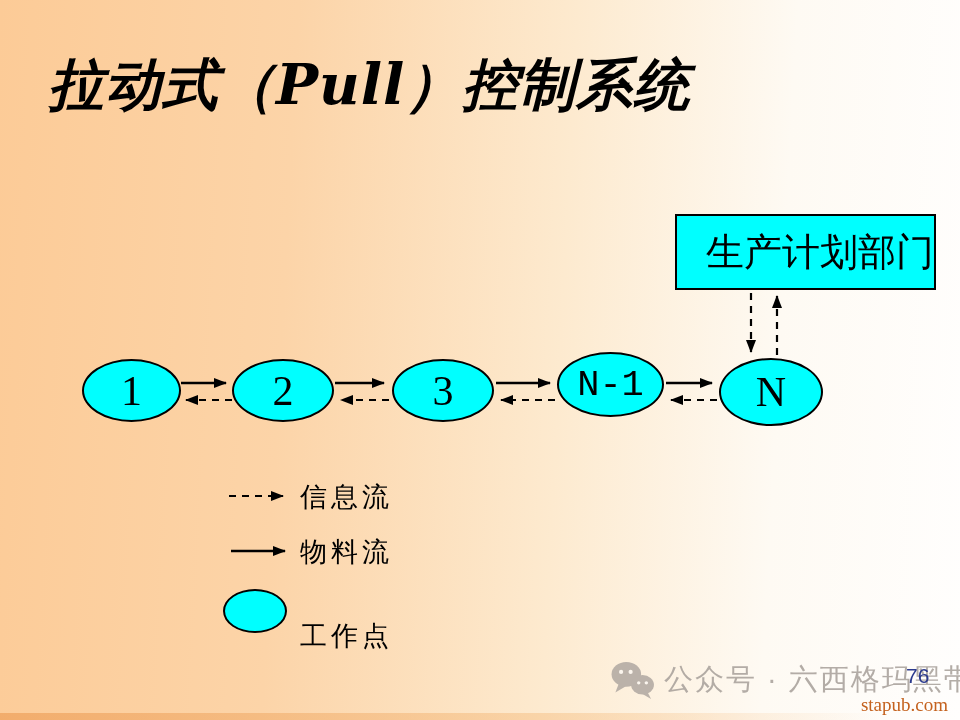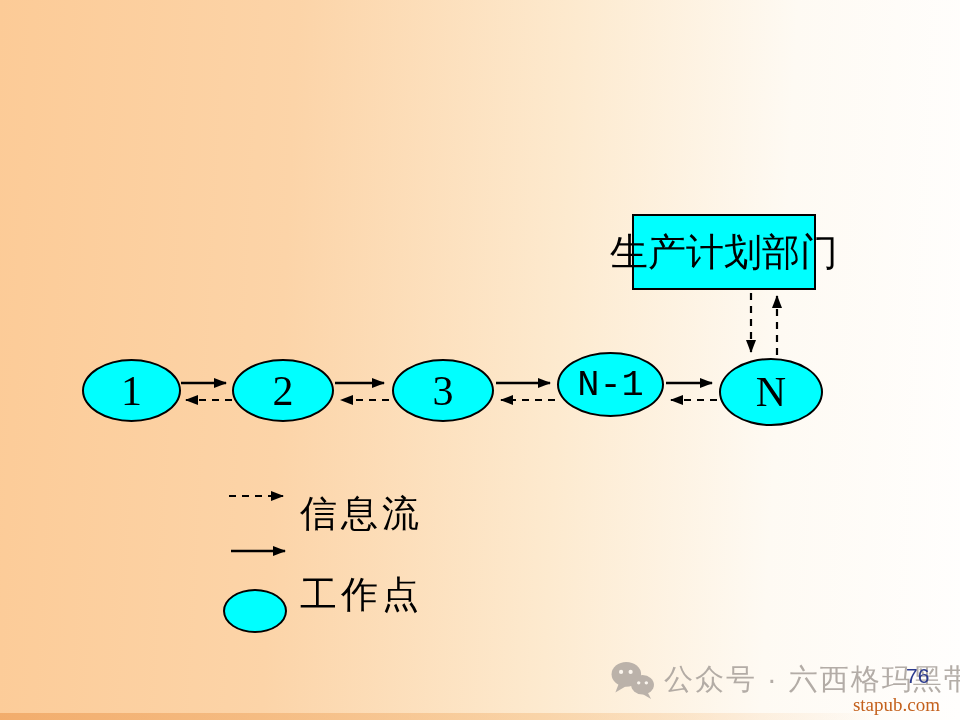--- a/index.html
+++ b/index.html
@@ -21,25 +21,25 @@
 
   .title {
     position: absolute; left: 48px; top: 48px;
     font-family: "DejaVu Serif", "Liberation Serif", serif;
     font-style: italic; font-weight: bold;
     font-size: 56px; color: #000;
     letter-spacing: 1px; white-space: nowrap;
   }
 
   .plan-box {
-    position: absolute; left: 632px; top: 214px;
-    width: 184px; height: 76px;
+    position: absolute; left: 675px; top: 214px;
+    width: 261px; height: 76px;
     background: #00ffff;
     border: 2px solid #000;
-    display: flex; align-items: center; justify-content: center;
+    display: flex; align-items: center; justify-content: flex-end;
   }
   .plan-box span {
     font-size: 38px; color: #000; white-space: nowrap;
     font-family: "Liberation Serif", "DejaVu Serif", serif;
   }
 
   .station {
     position: absolute;
     background: #00ffff;
     border: 2px solid #000;
@@ -60,28 +60,27 @@
   svg.arrow-layer {
     position: absolute; left: 0; top: 0;
     width: 960px; height: 720px;
     pointer-events: none;
   }
   .solid-line  { stroke: #000; stroke-width: 2.6; fill: none; }
   .dashed-line { stroke: #000; stroke-width: 2.2; fill: none; stroke-dasharray: 7 6; }
 
   .legend-label {
     position: absolute; left: 300px;
-    font-size: 37px; color: #000;
+    font-size: 27px; color: #000;
     letter-spacing: 4px; white-space: nowrap;
     font-family: Liberation Mono, monospace;
-    margin-top: 10px;
   }
   .legend-label.row1 { top: 479px; }
   .legend-label.row2 { top: 534px; }
-  .legend-label.row3 { top: 560px; }
+  .legend-label.row3 { top: 618px; }
 
   .legend-ellipse {
     position: absolute; left: 223px; top: 589px;
     width: 64px; height: 44px;
     background: #00ffff;
     border: 2px solid #000;
     border-radius: 50%;
   }
 
   .watermark {
@@ -95,30 +94,31 @@
     font-family: "Liberation Sans", "DejaVu Sans", sans-serif;
   }
 
   .page-number {
     position: absolute; left: 906px; top: 664px;
     font-size: 21px; color: #2c3a8d;
     font-family: Liberation Sans, sans-serif;
   }
 
   .site-link {
-    position: absolute; right: 20px; top: 694px;
+    position: absolute; right: 12px; top: 694px;
     font-size: 19px; color: #c4611d;
     font-family: "Liberation Serif", "DejaVu Serif", serif;
   }
 </style>
 </head>
 <body>
 
 <div class="slide">
 
+  <div class="title">拉动式（Pull）控制系统</div>
 
   <div class="plan-box">
     <span>生产计划部门</span>
   </div>
 
   <svg class="arrow-layer" viewBox="0 0 960 720">
     <defs>
       <marker id="ah" markerUnits="userSpaceOnUse" markerWidth="14" markerHeight="12" refX="12" refY="5" orient="auto">
         <path d="M0,0 L13,5 L0,10 Z" fill="#000"></path>
       </marker>
@@ -151,20 +151,21 @@
     <span>3</span>
   </div>
   <div class="station st-4">
     <span>N-1</span>
   </div>
   <div class="station st-5">
     <span>N</span>
   </div>
 
   <div class="legend-label row1">信息流</div>
+  <div class="legend-label row2">物料流</div>
   <div class="legend-ellipse"></div>
   <div class="legend-label row3">工作点</div>
 
   <div class="watermark">
     <svg width="46" height="40" viewBox="0 0 48 42">
       <ellipse cx="17" cy="15" rx="15.5" ry="13" fill="#b2aaa3"></ellipse>
       <path d="M9,25 L5.5,34 L16.5,27.5 Z" fill="#b2aaa3"></path>
       <circle cx="11.5" cy="12.5" r="2.2" fill="#fbf6f0"></circle>
       <circle cx="21.5" cy="12.5" r="2.2" fill="#fbf6f0"></circle>
       <ellipse cx="34" cy="26" rx="12" ry="10.2" fill="#b2aaa3"></ellipse>

